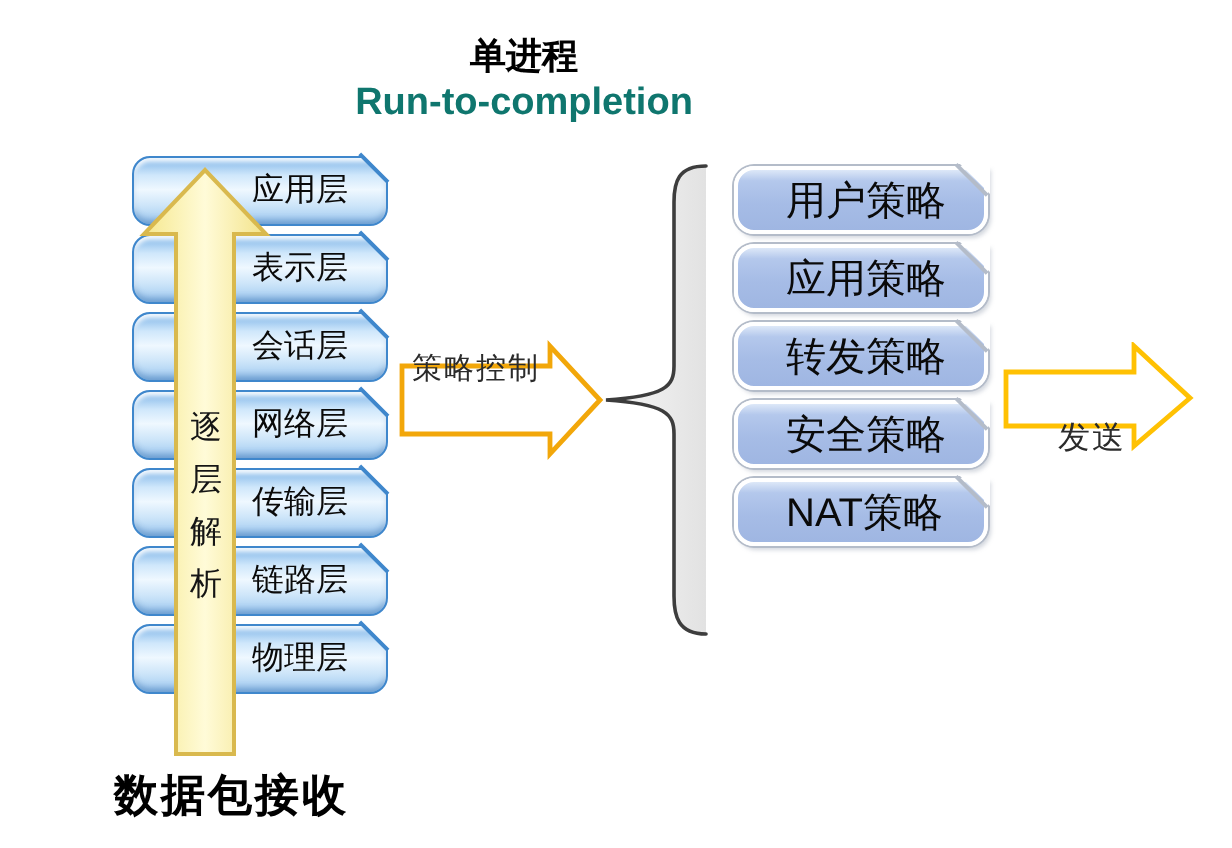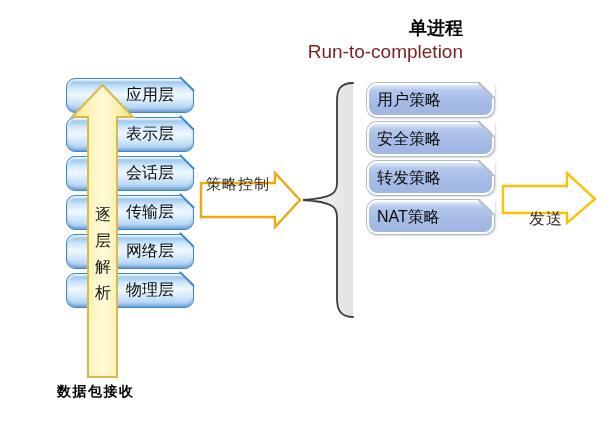--- a/index.html
+++ b/index.html
@@ -1,23 +1,23 @@
 <!DOCTYPE html>
 <html><head>
 <meta charset="utf-8">
 <style>
   html,body{margin:0;padding:0;background:#fff;}
   .stage{
     position:relative;width:616px;height:424px;background:#ffffff;overflow:hidden;
     font-family:"Liberation Sans","DejaVu Sans",sans-serif;color:#111;
   }
   
-  .title-block{position:absolute;left:123px;top:16px;width:340px;text-align:right;line-height:24px;}
+  .title-block{position:absolute;left:92px;top:16px;width:340px;text-align:center;line-height:24px;}
   .title-cn{font-size:18px;font-weight:bold;color:#000;}
-  .title-en{font-size:19px;font-weight:normal;color:#7f1d1d;letter-spacing:0px;}
+  .title-en{font-size:19px;font-weight:bold;color:#0f766e;letter-spacing:0px;}
   
   .osi-stack{position:absolute;left:66px;top:78px;width:128px;display:flex;flex-direction:column;gap:4px;}
   .layer-box{
     position:relative;height:35px;box-sizing:border-box;
     border:1.6px solid #3f87cc;border-radius:9px 0 9px 9px;
     background:linear-gradient(180deg,#7fb5e8 0%,#cfe7fb 26%,#eff8ff 48%,#cde5f9 72%,#9dc8f0 100%);
     box-shadow:inset 0 -3px 3px -1px rgba(46,104,168,0.45), inset 0 2px 2px rgba(255,255,255,0.9);
     display:flex;align-items:center;
   }
   .layer-box::after{ 
@@ -32,21 +32,21 @@
     position:relative;z-index:1;width:100%;padding-left:40px;box-sizing:border-box;
     text-align:center;font-size:16px;color:#0a0a0a;
   }
   
   .up-arrow-svg{position:absolute;left:68px;top:82px;z-index:3;}
   .up-arrow-text{
     position:absolute;left:94px;top:202px;width:18px;z-index:4;
     font-size:16px;line-height:26px;text-align:center;color:#151515;
   }
   .receive-label{
-    position:absolute;left:57px;top:383px;font-size:14px;font-weight:bold;
+    position:absolute;left:57px;top:383px;font-size:22px;font-weight:bold;
     letter-spacing:1.5px;color:#000;
   }
   
   .flow-arrow-svg{position:absolute;}
   .arrow-label{
     position:absolute;display:flex;align-items:center;color:#2b2b2b;z-index:5;
   }
   .policy-arrow-label{left:201px;top:167px;width:74px;height:34px;justify-content:center;font-size:15px;letter-spacing:1px;}
   .send-arrow-label{left:503px;top:186px;width:64px;height:27px;padding-left:26px;font-size:16px;letter-spacing:1px;margin-top:20px;}
   
@@ -62,21 +62,21 @@
   }
   .policy-box::after{
     content:"";position:absolute;top:-3px;right:-3px;width:0;height:0;
     border-top:15px solid #ffffff;border-left:15px solid transparent;
   }
   .policy-box::before{
     content:"";position:absolute;top:3.5px;right:-5px;width:22px;height:1.5px;
     background:#b4bcc9;transform:rotate(45deg);z-index:2;
   }
   .policy-label{
-    position:relative;z-index:1;padding-left:8px;font-size:16px;color:#0a0a0a;
+    position:relative;z-index:1;padding-left:24px;font-size:20px;color:#0a0a0a;
   }
 </style>
 </head>
 <body>
 
 <div class="stage">
 
   <div class="title-block">
     <div class="title-cn">单进程</div>
     <div class="title-en">Run-to-completion</div>
@@ -86,24 +86,27 @@
     <div class="layer-box">
         <span class="layer-label">应用层</span>
       </div>
     <div class="layer-box">
         <span class="layer-label">表示层</span>
       </div>
     <div class="layer-box">
         <span class="layer-label">会话层</span>
       </div>
     <div class="layer-box">
+        <span class="layer-label">网络层</span>
+      </div>
+    <div class="layer-box">
         <span class="layer-label">传输层</span>
       </div>
     <div class="layer-box">
-        <span class="layer-label">网络层</span>
+        <span class="layer-label">链路层</span>
       </div>
     <div class="layer-box">
         <span class="layer-label">物理层</span>
       </div>
   </div>
 
   <svg class="up-arrow-svg" width="70" height="298" viewBox="0 0 70 298">
     <defs>
       <linearGradient id="upArrowGrad" x1="0" y1="0" x2="1" y2="0">
         <stop offset="0" stop-color="#f6e88e"></stop>
@@ -136,24 +139,27 @@
     </defs>
     <path d="M53,3 C39,3 37,11 37,21 L37,103 C37,113 33,118 3,120 C33,122 37,127 37,137 L37,218 C37,228 39,237 53,237 Z" fill="url(#braceGrad)" stroke="none"></path>
     <path d="M53,3 C39,3 37,11 37,21 L37,103 C37,113 33,118 3,120 C33,122 37,127 37,137 L37,218 C37,228 39,237 53,237" fill="none" stroke="#3d3d3d" stroke-width="1.8" stroke-linecap="round"></path>
   </svg>
 
   <div class="policy-stack">
     <div class="policy-box">
         <span class="policy-label">用户策略</span>
       </div>
     <div class="policy-box">
-        <span class="policy-label">安全策略</span>
+        <span class="policy-label">应用策略</span>
       </div>
     <div class="policy-box">
         <span class="policy-label">转发策略</span>
+      </div>
+    <div class="policy-box">
+        <span class="policy-label">安全策略</span>
       </div>
     <div class="policy-box">
         <span class="policy-label">NAT策略</span>
       </div>
   </div>
 
   <svg class="flow-arrow-svg" style="left:501px;top:171px;" width="98" height="56" viewBox="0 0 98 56">
     <path d="M2,15 L66,15 L66,2 L94,28 L66,52 L66,42 L2,42 Z" fill="#ffffff" stroke="#ffc103" stroke-width="2.4" stroke-linejoin="miter"></path>
   </svg>
   <div class="arrow-label send-arrow-label">发送</div>

